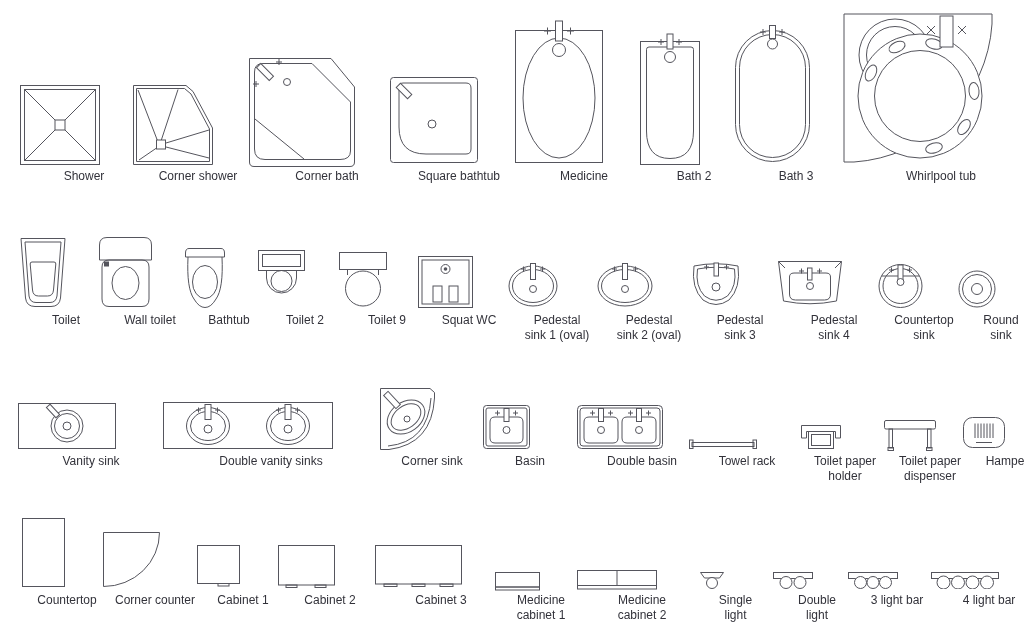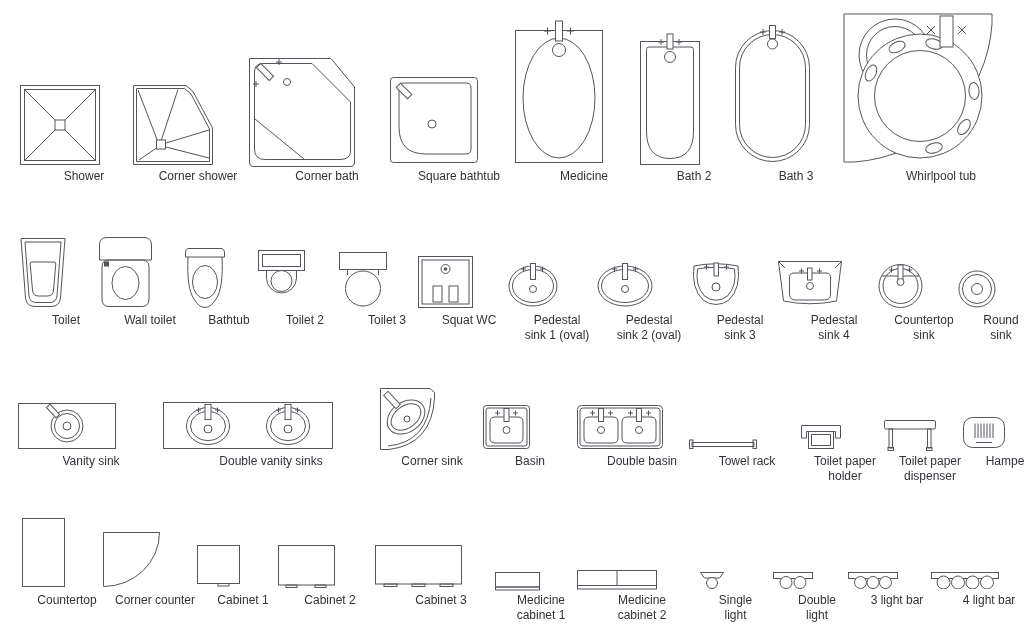--- a/index.html
+++ b/index.html
@@ -126,21 +126,21 @@
     <path class="s" d="M8.5,21 L8.5,28 A15,15 0 1 0 38.5,28 L38.5,21"></path>
     <circle class="s" cx="23.5" cy="31" r="10.5"></circle>
   </svg>
   <div class="lbl" style="left:241px;top:313px;width:80px">Toilet 2</div>
 
   <svg class="sym" style="left:339px;top:252px" width="48" height="55" viewBox="0 0 48 55">
     <rect class="s" x="0.5" y="0.5" width="47" height="17"></rect>
     <path class="s" d="M8.5,17.5 V23 M39.5,17.5 V23"></path>
     <circle class="s" cx="24" cy="36.5" r="17.5"></circle>
   </svg>
-  <div class="lbl" style="left:323px;top:313px;width:80px">Toilet 3</div>
+  <div class="lbl" style="left:323px;top:313px;width:80px">Toilet 9</div>
 
   <svg class="sym" style="left:418px;top:256px" width="55" height="52" viewBox="0 0 55 52">
     <rect class="s" x="0.5" y="0.5" width="54" height="51"></rect>
     <rect class="s" x="4" y="4" width="47" height="44"></rect>
     <circle class="s" cx="27.5" cy="13" r="4.5"></circle>
     <circle class="f" cx="27.5" cy="13" r="1.8"></circle>
     <rect class="s" x="15" y="30" width="9" height="16"></rect>
     <rect class="s" x="31" y="30" width="9" height="16"></rect>
   </svg>
   <div class="lbl" style="left:400px;top:313px;width:90px">Squat WC</div>

